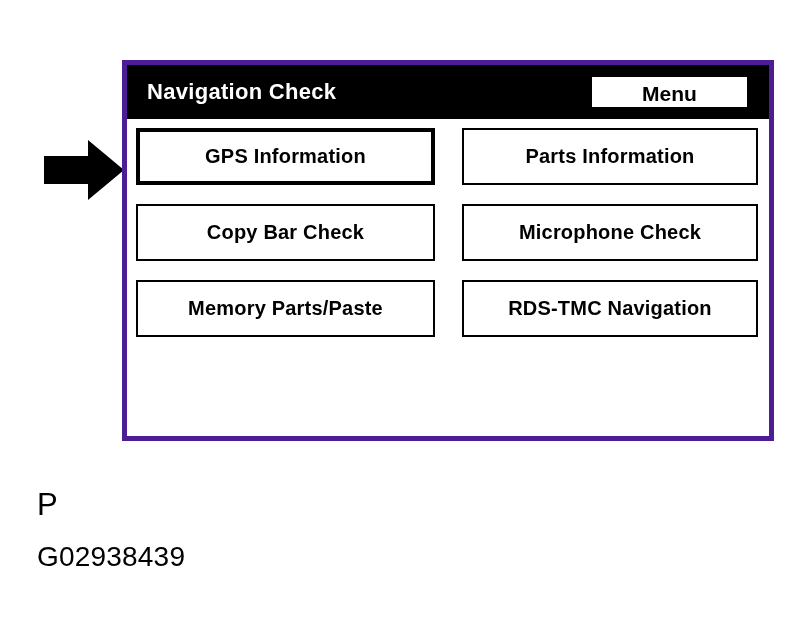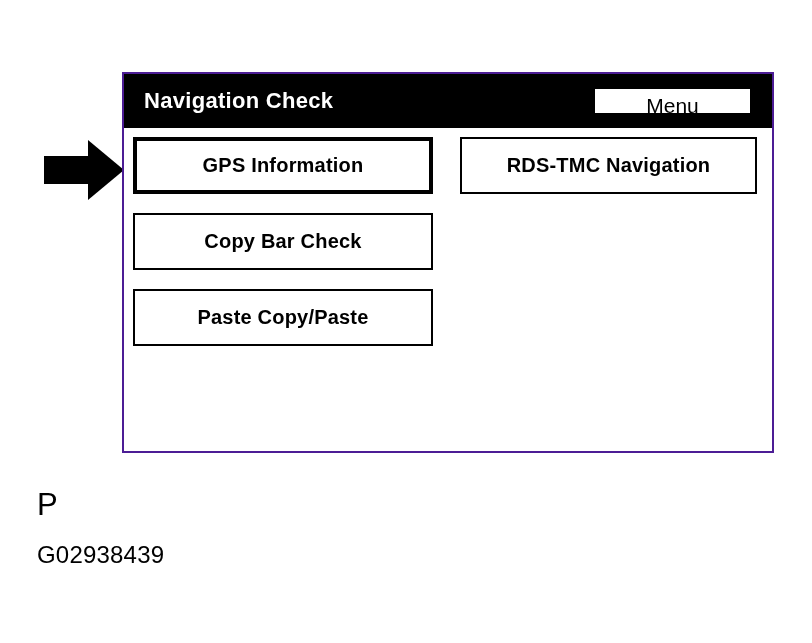--- a/index.html
+++ b/index.html
@@ -40,25 +40,25 @@
     height: 0;
     border-top: 30px solid transparent;
     border-bottom: 30px solid transparent;
     border-left: 36px solid #000000;
   }
 
   
   .screen-panel {
     position: absolute;
     left: 122px;
-    top: 72px;
+    top: 60px;
     width: 652px;
     height: 381px;
     background: #ffffff;
-    border: 2px solid #4c1d95;
+    border: 5px solid #4c1d95;
     box-sizing: border-box;
   }
 
   .title-bar {
     position: absolute;
     left: 0;
     top: 0;
     right: 0;
     height: 54px;
     background: #000000;
@@ -72,23 +72,23 @@
     color: #ffffff;
     font-size: 22px;
     font-weight: bold;
     letter-spacing: 0.3px;
     white-space: nowrap;
   }
   .menu-button {
     background: #ffffff;
     color: #000000;
     font-size: 21px;
-    font-weight: normal;
+    font-weight: bold;
     width: 155px;
-    height: 24px;
+    height: 30px;
     line-height: 33px;
     text-align: center;
     box-sizing: border-box;
     white-space: nowrap;
   }
 
   
   .button-area {
     position: absolute;
     left: 0;
@@ -132,21 +132,21 @@
     left: 37px;
     top: 489px;
     font-size: 31px;
     color: #000000;
     line-height: 1;
   }
   .figure-id {
     position: absolute;
     left: 37px;
     top: 543px;
-    font-size: 24px;
+    font-size: 28px;
     color: #000000;
     line-height: 1;
     letter-spacing: 0.2px;
   }
 </style>
 </head>
 <body>
 
 <div class="pointer-arrow">
   <div class="shaft"></div>
@@ -158,24 +158,26 @@
   <div class="title-bar">
     <div class="title-text">Navigation Check</div>
     <div class="menu-button">Menu</div>
   </div>
 
   <div class="button-area">
 
     <div class="btn-column left">
       <div class="nav-button selected">GPS Information</div>
       <div class="nav-button">Copy Bar Check</div>
-      <div class="nav-button">Paste Copy/Paste</div>
+      <div class="nav-button">Memory Parts/Paste</div>
     </div>
 
     <div class="btn-column right">
+      <div class="nav-button">Parts Information</div>
+      <div class="nav-button">Microphone Check</div>
       <div class="nav-button">RDS-TMC Navigation</div>
     </div>
 
   </div>
 </div>
 
 <div class="caption-letter">P</div>
 <div class="figure-id">G02938439</div>
 
 </body></html>

